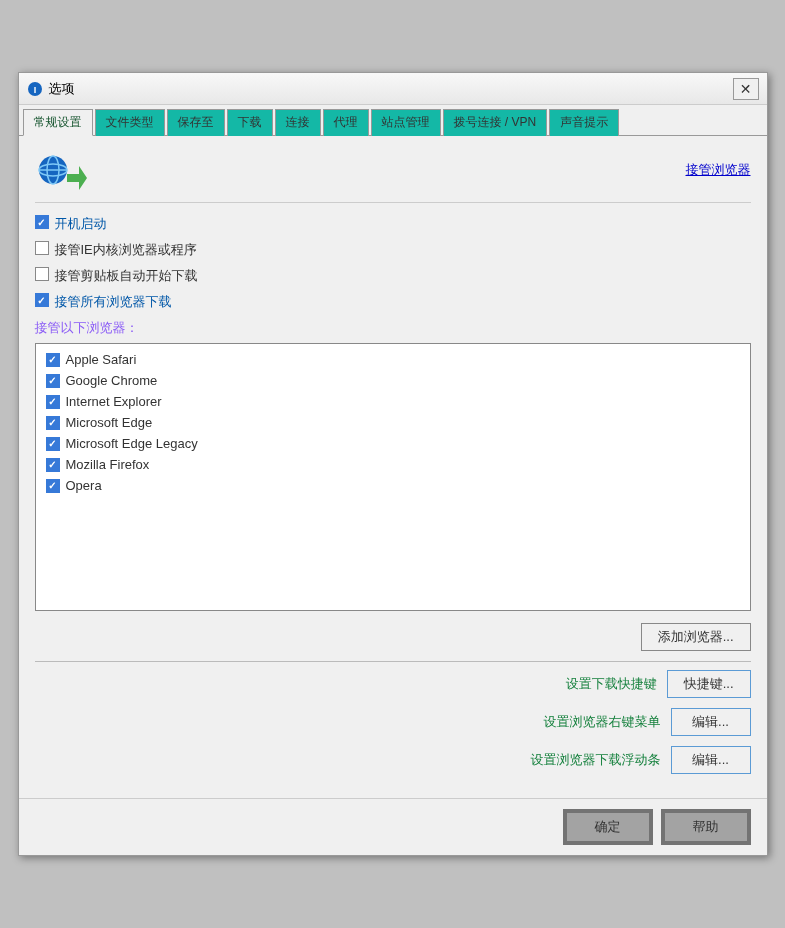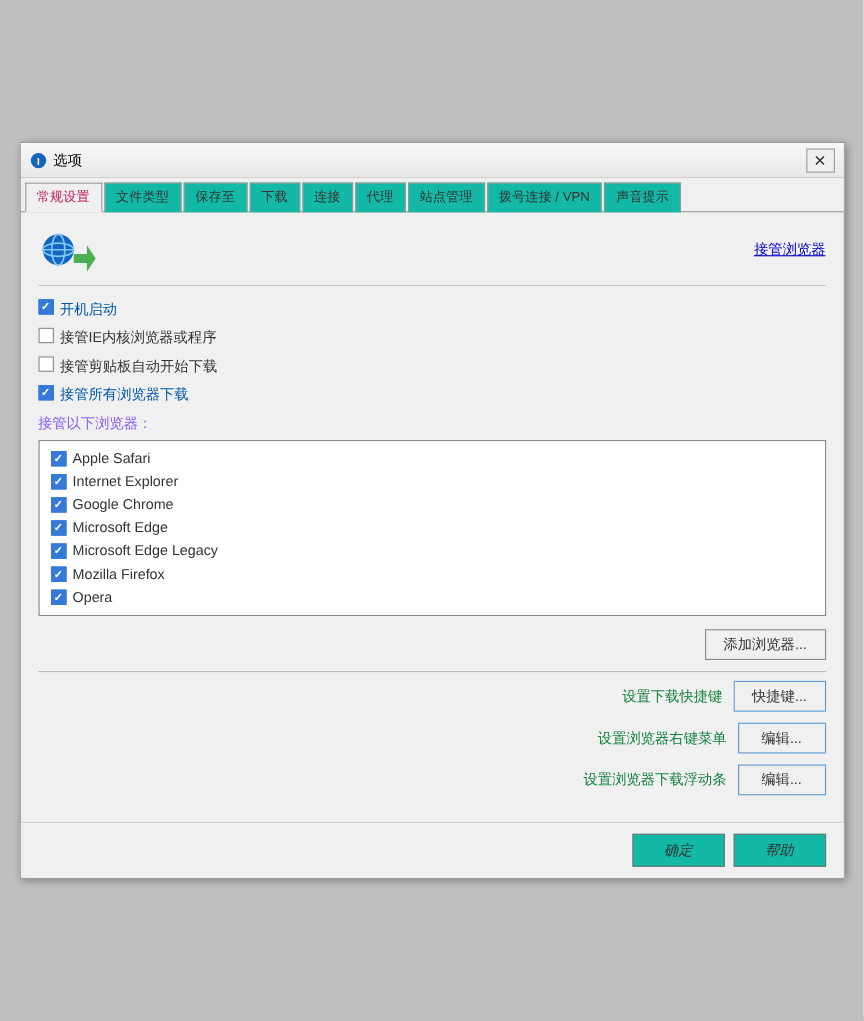--- a/index.html
+++ b/index.html
@@ -67,21 +67,21 @@
       background: #14b8a6;
       cursor: pointer;
       font-size: 12px;
       color: #333;
       margin-right: 2px;
       margin-bottom: -1px;
     }
     .tab.active {
       background: #f0f0f0;
       border-bottom: 1px solid #f0f0f0;
-      color: #be185d;
+      color: #14532d;
       position: relative;
       z-index: 1;
     }
     .content {
       padding: 10px 16px 14px 16px;
     }
     .header-row {
       display: flex;
       align-items: center;
       justify-content: space-between;
@@ -130,21 +130,21 @@
     }
     .section-label {
       font-size: 13px;
       color: #8b5cf6;
       margin-bottom: 6px;
       margin-top: 6px;
     }
     .browser-list-container {
       border: 1px solid #888;
       background: white;
-      height: 160px;
+      height: 268px;
       margin-bottom: 12px;
       padding: 6px;
       overflow-y: auto;
     }
     .browser-item {
       display: flex;
       align-items: center;
       gap: 6px;
       padding: 2px 4px;
       margin-bottom: 2px;
@@ -206,26 +206,25 @@
     .footer {
       display: flex;
       justify-content: flex-end;
       gap: 8px;
       padding: 10px 16px;
       border-top: 1px solid #ccc;
       background: #f0f0f0;
     }
     .footer-btn {
       padding: 5px 28px;
-      background: #14b8a6;
-      border: 1px solid #737373;
-      cursor: pointer;
-      font-size: 13px;
-      color: #333;
-      font-style: italic;
+      background: #a3a3a3;
+      border: 4px solid #737373;
+      cursor: pointer;
+      font-size: 13px;
+      color: #333;
     }
   </style>
 </head>
 <body>
 
 <div class="dialog">
 
   <div class="title-bar">
     <div class="title-bar-left">
 
@@ -285,25 +284,25 @@
     </div>
 
     <div class="section-label">接管以下浏览器：</div>
     <div class="browser-list-container">
       <div class="browser-item">
         <div class="browser-checkbox"></div>
         <span class="browser-name">Apple Safari</span>
       </div>
       <div class="browser-item">
         <div class="browser-checkbox"></div>
+        <span class="browser-name">Google Chrome</span>
+      </div>
+      <div class="browser-item">
+        <div class="browser-checkbox"></div>
         <span class="browser-name">Internet Explorer</span>
-      </div>
-      <div class="browser-item">
-        <div class="browser-checkbox"></div>
-        <span class="browser-name">Google Chrome</span>
       </div>
       <div class="browser-item">
         <div class="browser-checkbox"></div>
         <span class="browser-name">Microsoft Edge</span>
       </div>
       <div class="browser-item">
         <div class="browser-checkbox"></div>
         <span class="browser-name">Microsoft Edge Legacy</span>
       </div>
       <div class="browser-item">

